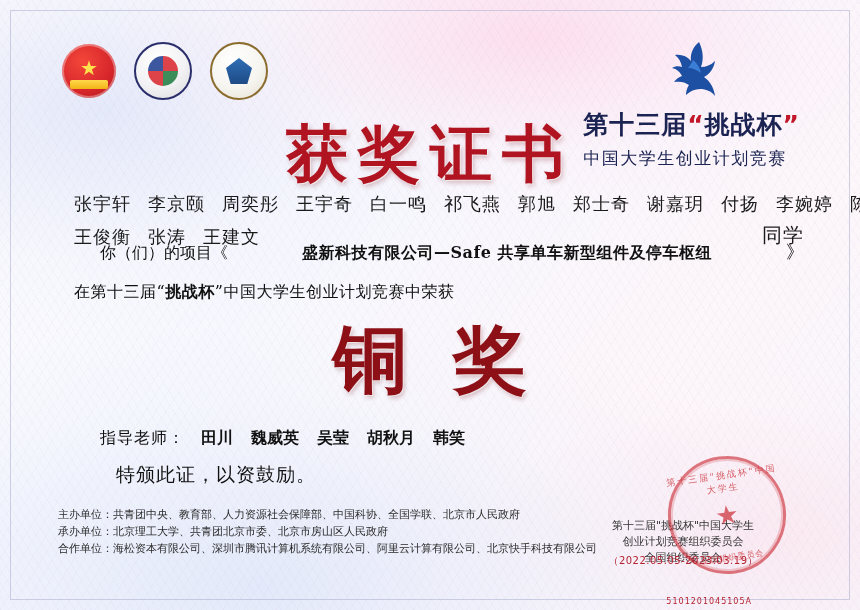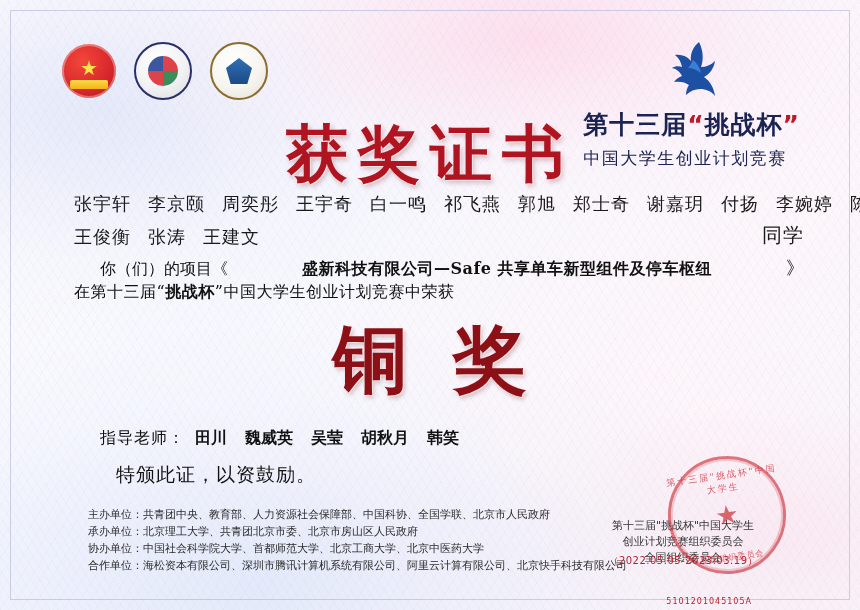--- a/index.html
+++ b/index.html
@@ -106,21 +106,21 @@
     display:flex;align-items:flex-end;
     font-size:18px;color:#1a1a1a;letter-spacing:1px;
     margin-bottom:6px;
     font-family:"DejaVu Serif","Liberation Serif",serif;
   }
   .names-row .n{margin-right:17px;white-space:nowrap;}
   .names-row .tail{margin-left:auto;font-size:20px;}
 
   
   .proj{
-    position:absolute;left:100px;right:56px;top:256px;
+    position:absolute;left:100px;right:56px;top:240px;
     display:flex;align-items:baseline;
     font-size:16px;color:#111;
     font-family:"DejaVu Serif","Liberation Serif",serif;
   }
   .proj .lead{white-space:nowrap;}
   .proj .brk{font-size:18px;}
   .proj .pname{
     flex:1;text-align:center;font-weight:bold;font-size:16px;letter-spacing:.5px;
     padding:0 6px;white-space:nowrap;
   }
@@ -140,32 +140,32 @@
     text-shadow:1px 1px 0 rgba(255,255,255,0.5), 2px 3px 4px rgba(110,15,20,0.25);
   }
 
   
   .advisors{
     position:absolute;left:100px;top:428px;
     display:flex;align-items:baseline;gap:0;
     font-size:16px;color:#111;
     font-family:"DejaVu Serif","Liberation Serif",serif;
   }
-  .advisors .lbl{letter-spacing:1px;margin-right:10px;}
+  .advisors .lbl{letter-spacing:1px;margin-right:16px;}
   .advisors .a{margin-right:18px;font-weight:bold;}
   .closing{
     position:absolute;left:100px;top:462px;
     font-size:19px;color:#111;letter-spacing:1px;
     font-family:Liberation Sans, sans-serif;
     margin-left:16px;
   }
 
   
   .orgs{
-    position:absolute;left:88px;top:506px;right:200px;
+    position:absolute;left:58px;top:506px;right:200px;
     font-size:11px;color:#2a2a2a;line-height:17px;
     font-family:"DejaVu Sans","Liberation Sans",sans-serif;
   }
   .orgs div{white-space:nowrap;}
   .orgs .k{color:#2a2a2a;}
 
   
   .seal-wrap{position:absolute;right:66px;bottom:28px;width:200px;height:120px;}
   .seal{
     position:absolute;right:8px;bottom:8px;
@@ -276,21 +276,20 @@
       <span class="a">吴莹</span>
       <span class="a">胡秋月</span>
       <span class="a">韩笑</span>
     </div>
 
     <div class="closing">特颁此证，以资鼓励。</div>
 
     <div class="orgs">
       <div><span class="k">主办单位：</span><span>共青团中央、教育部、人力资源社会保障部、中国科协、全国学联、北京市人民政府</span></div>
       <div><span class="k">承办单位：</span><span>北京理工大学、共青团北京市委、北京市房山区人民政府</span></div>
-      <div><span class="k">协办单位：</span><span>中国社会科学院大学、首都师范大学、北京工商大学、北京中医药大学</span></div>
       <div><span class="k">合作单位：</span><span>海松资本有限公司、深圳市腾讯计算机系统有限公司、阿里云计算有限公司、北京快手科技有限公司</span></div>
     </div>
 
     <div class="seal-wrap">
       <div class="seal-text">
         <div>第十三届"挑战杯"中国大学生</div>
         <div>创业计划竞赛组织委员会</div>
         <div>全国组织委员会</div>
       </div>
       <div class="seal">

